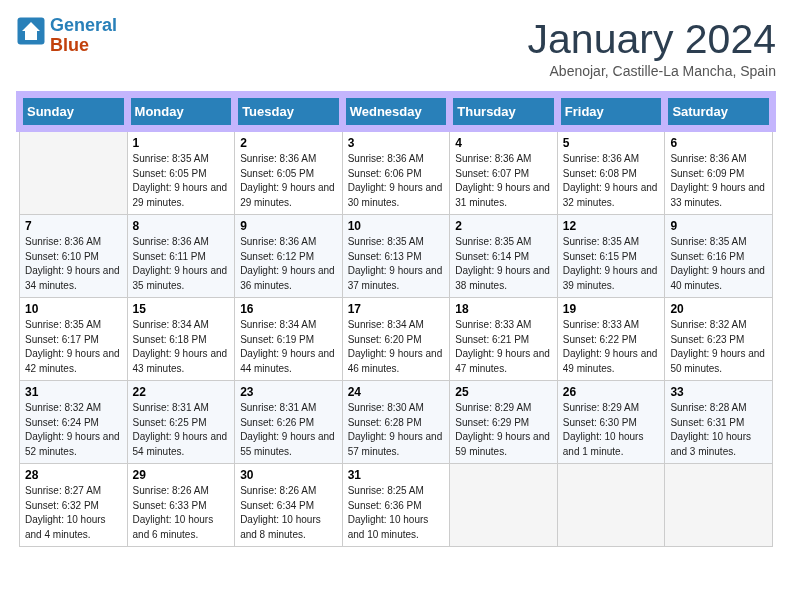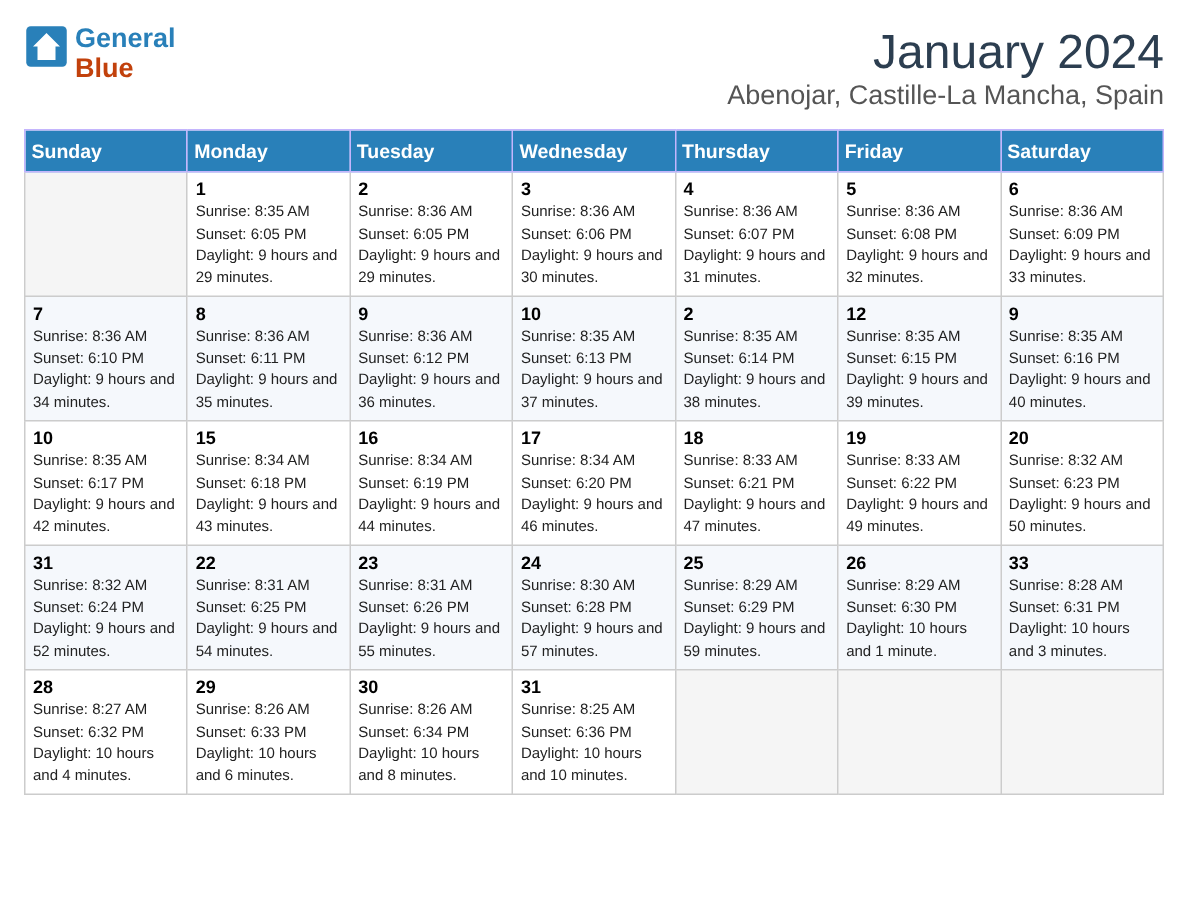--- a/index.html
+++ b/index.html
@@ -30,41 +30,41 @@
     }
     .logo-icon {
       width: 30px;
       height: 30px;
       margin-right: 4px;
     }
     .title-area {
       text-align: right;
     }
     .cal-title {
-      font-size: 32px;
+      font-size: 41px;
       color: #2c3e50;
       font-weight: normal;
     }
     .cal-subtitle {
-      font-size: 18px;
+      font-size: 14px;
       color: #555;
     }
     table {
       width: 100%;
       border-collapse: collapse;
       font-size: 11px;
     }
     thead tr th {
       background-color: #2980b9;
       color: #fff;
       padding: 6px 4px;
       text-align: left;
       font-size: 13px;
       font-weight: bold;
-      border: 1px solid #c4b5fd;
+      border: 7px solid #c4b5fd;
     }
     tbody tr td {
       border: 1px solid #ccc;
       vertical-align: top;
       padding: 4px 5px;
       height: 76px;
       width: 14.28%;
     }
     tbody tr td.empty {
       background: #f9f9f9;

